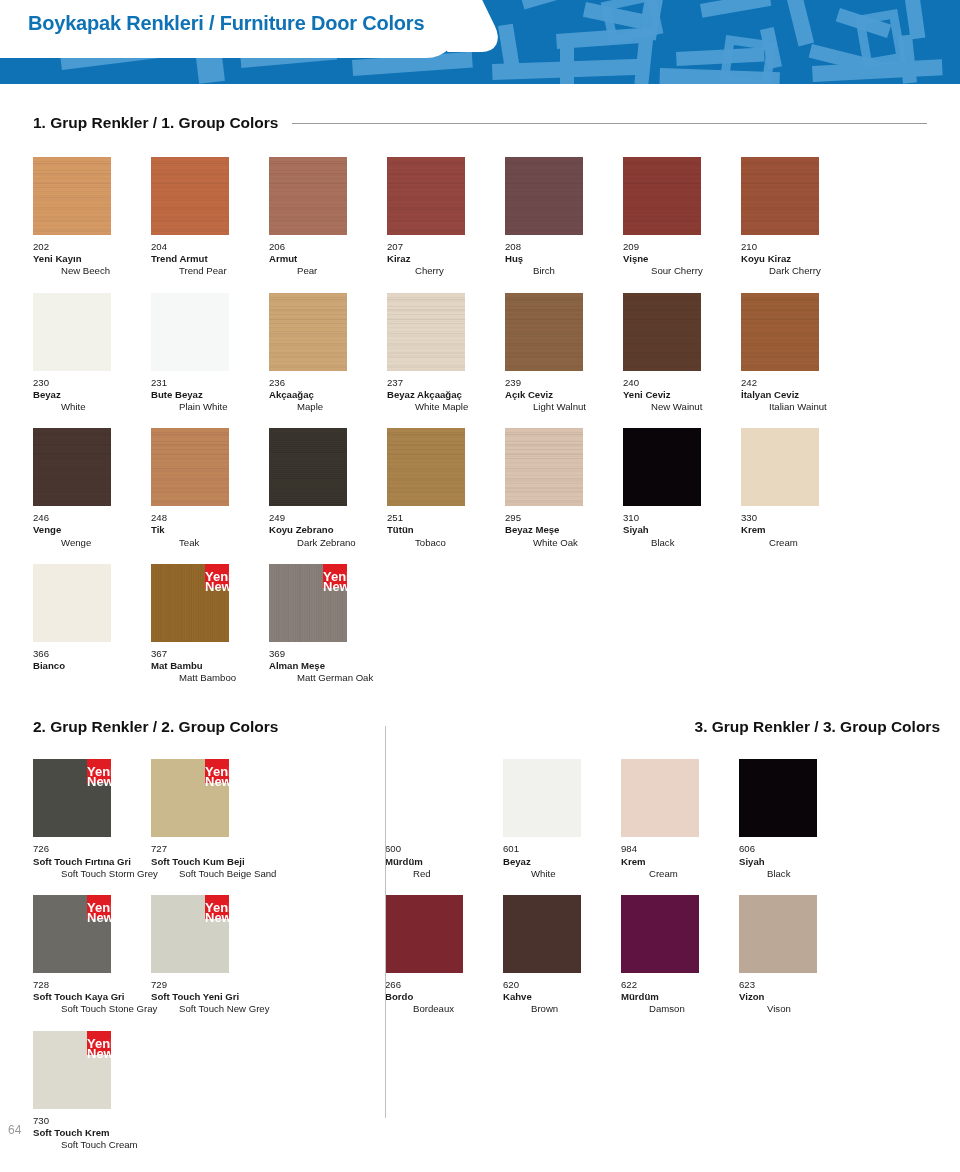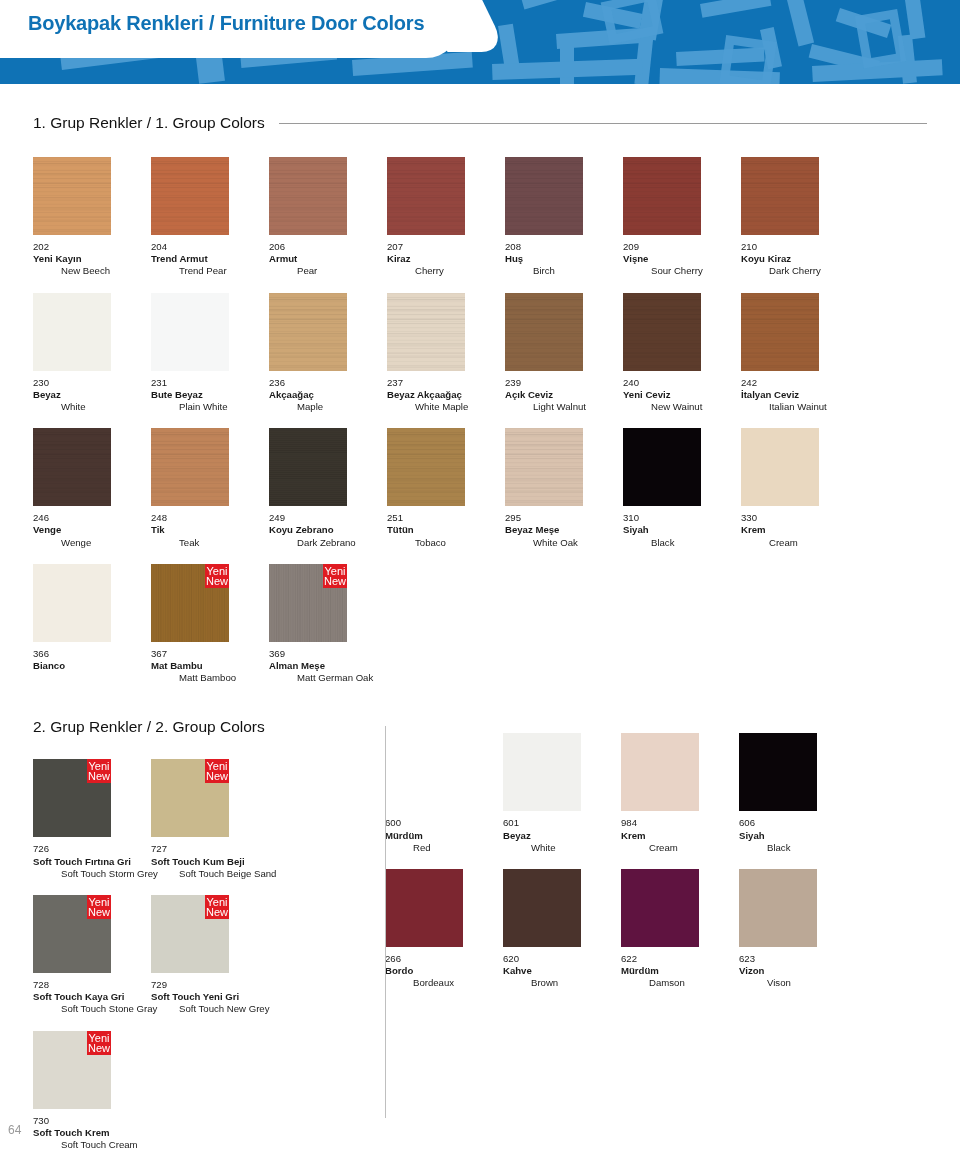--- a/index.html
+++ b/index.html
@@ -71,21 +71,21 @@
   .section-head {
     display: flex;
     align-items: center;
     gap: 14px;
     padding: 0 33px;
     margin-top: 30px;
     margin-bottom: 10px;
   }
   .section-head .label {
     font-size: 15.5px;
-    font-weight: normal;
+    font-weight: bold;
     color: #111111;
     white-space: nowrap;
   }
   .section-head .rule {
     flex: 1 1 auto;
     height: 1px;
     background: #9a9a9a;
   }
 
   
@@ -116,25 +116,25 @@
     mix-blend-mode: multiply;
   }
   .new-badge {
     position: absolute;
     right: 0;
     top: 0;
     width: 24px;
     height: 24px;
     background: #e01b22;
     color: #ffffff;
-    font-size: 11px;
-    font-weight: normal;
+    font-size: 13px;
+    font-weight: bold;
     line-height: 10px;
     text-align: center;
-    padding-top: 2px;
+    padding-top: 8px;
     z-index: 4;
   }
   .new-badge span { display: block; }
 
   .cap {
     margin-top: 6px;
     font-size: 9.6px;
     line-height: 12.2px;
     color: #1a1a1a;
     white-space: nowrap;
@@ -1134,20 +1134,23 @@
             <div class="cap">
               <span class="code">730</span>
               <span class="tr">Soft Touch Krem</span>
               <span class="en">Soft Touch Cream</span>
             </div>
           </div>
         </div>
     </div>
 
     <div class="col-right">
+      <div class="section-head">
+        <div class="label">3. Grup Renkler / 3. Group Colors</div>
+      </div>
       <div class="grid" id="grid-g3">
           <div class="cell">
             <div class="chip-wrap">
               <div class="chip" style="background: rgb(255, 255, 255);"></div>
             </div>
             <div class="cap">
               <span class="code">600</span>
               <span class="tr">Mürdüm</span>
               <span class="en">Red</span>
             </div>

